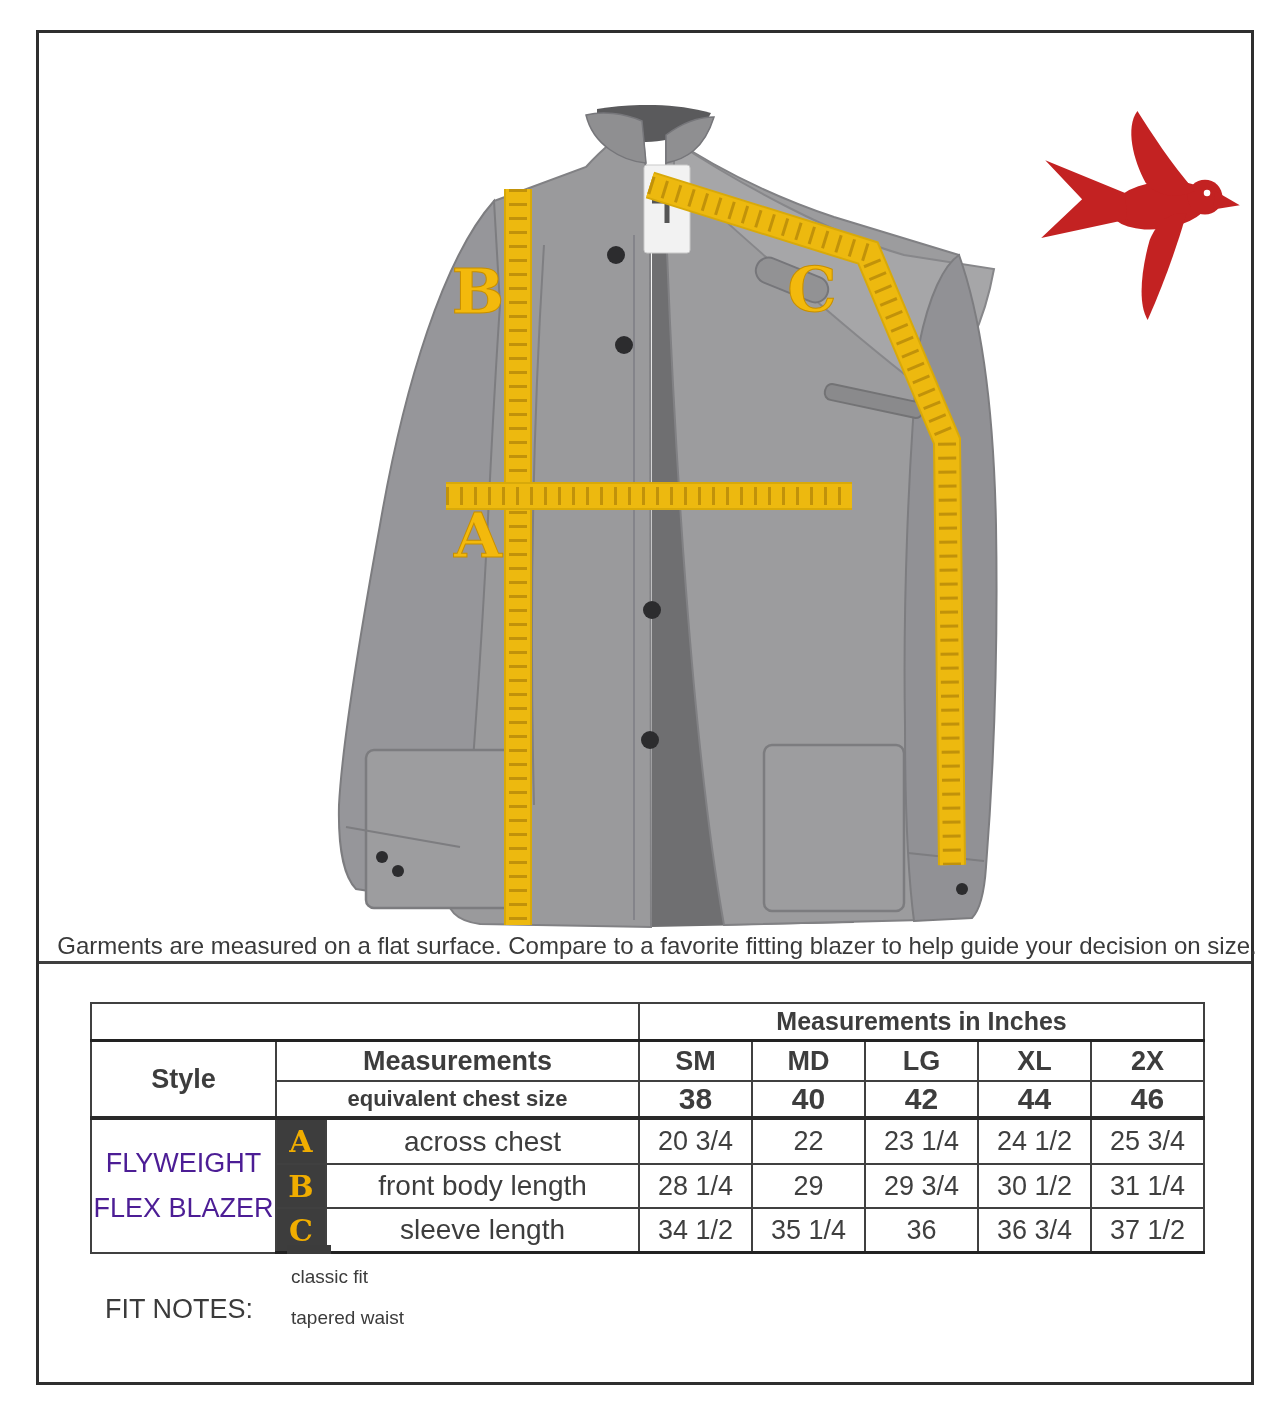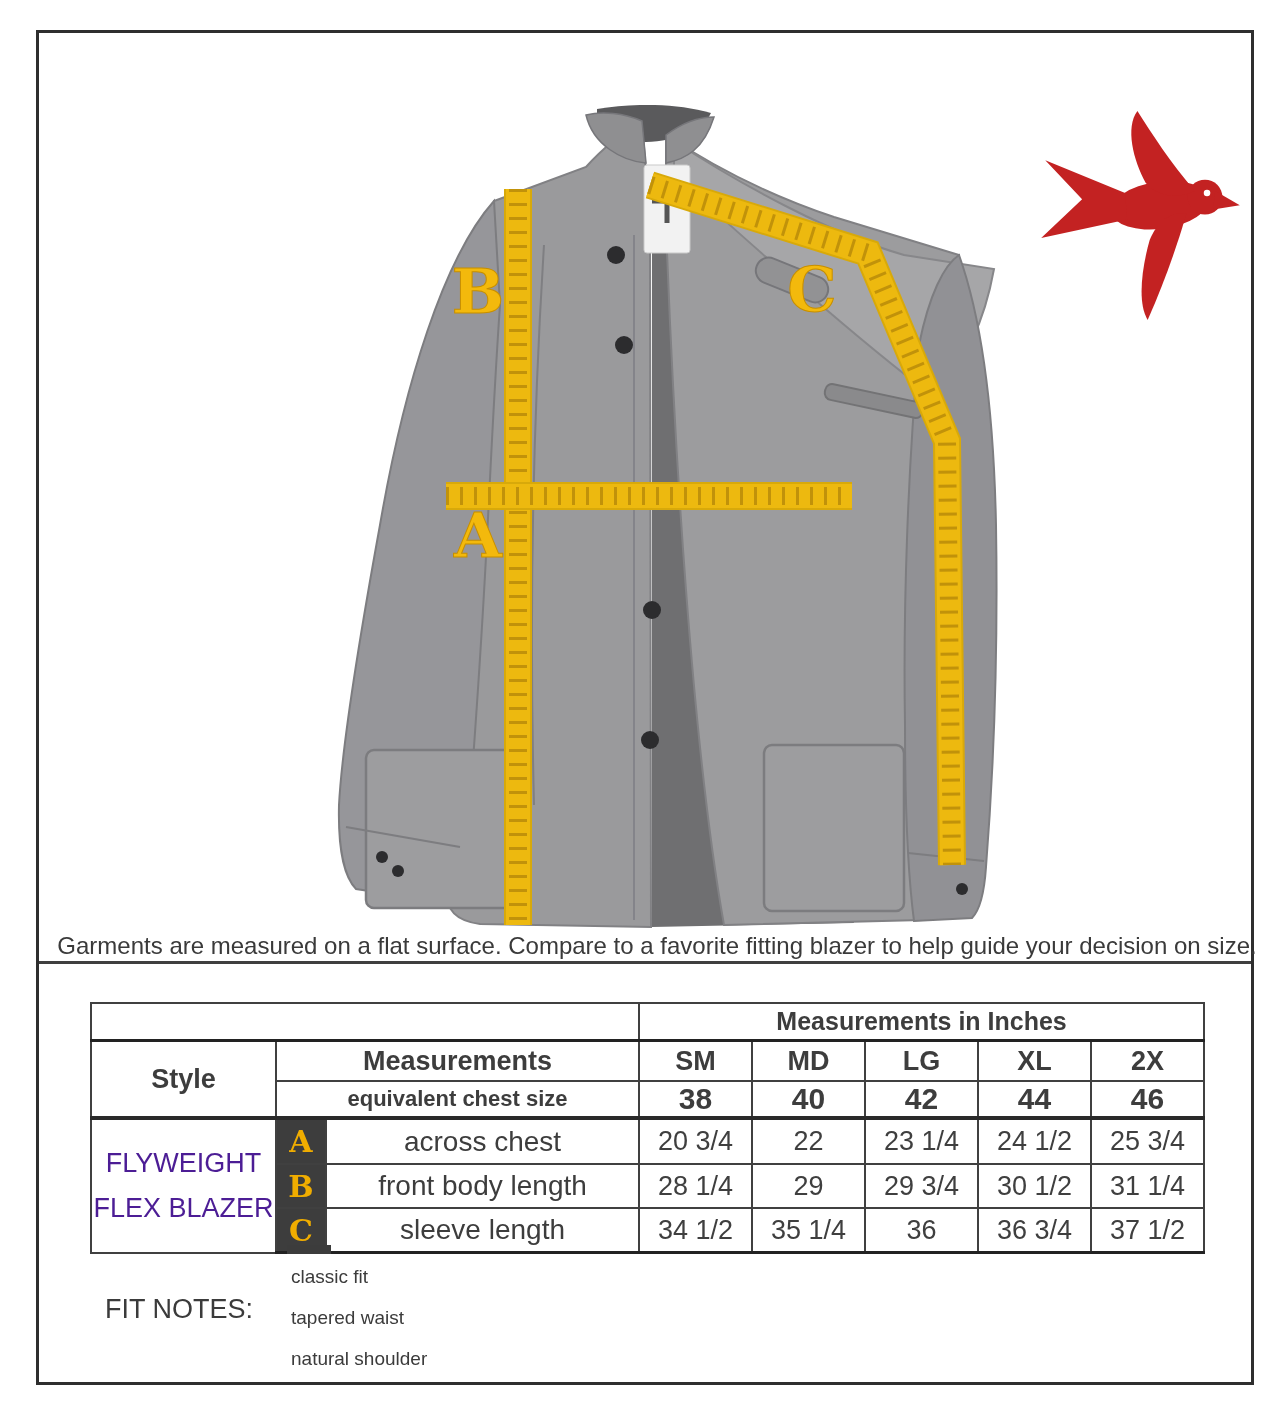--- a/index.html
+++ b/index.html
@@ -183,16 +183,15 @@
       <td class="val last">37 1/2</td>
     </tr>
   </tbody>
     </table>
   <div class="strip-tab"></div>
 
   <div class="fit-label">FIT NOTES:</div>
   <div class="fit-notes">
     <div>classic fit</div>
     <div>tapered waist</div>
-    <div>natural shoulder</div>
   </div>
 
 </div>
 
 </body></html>

